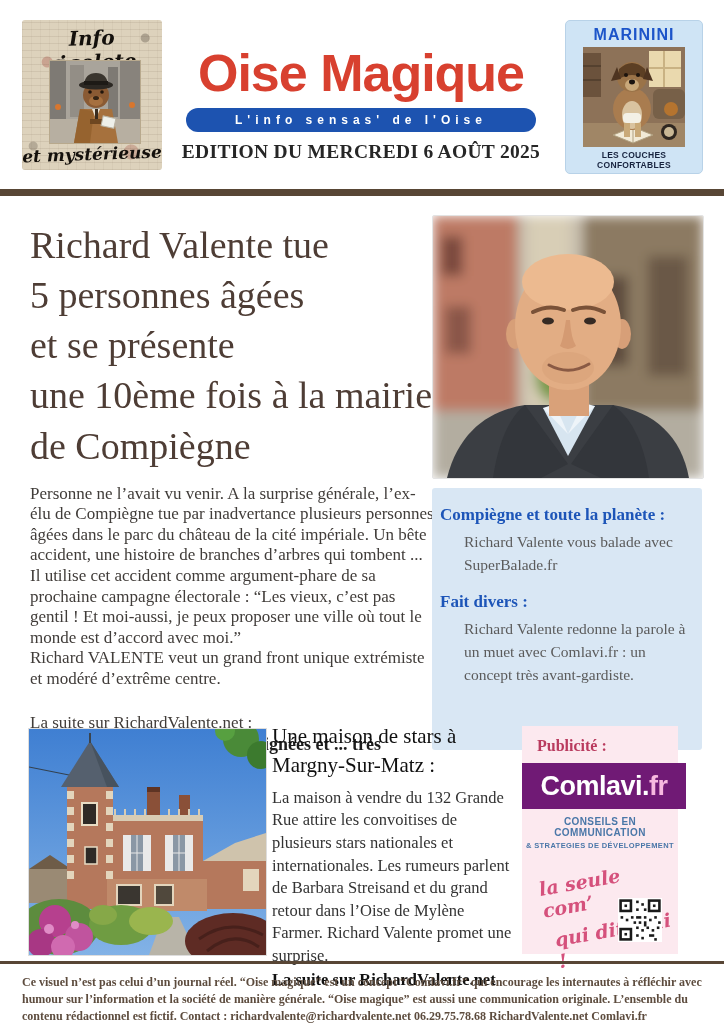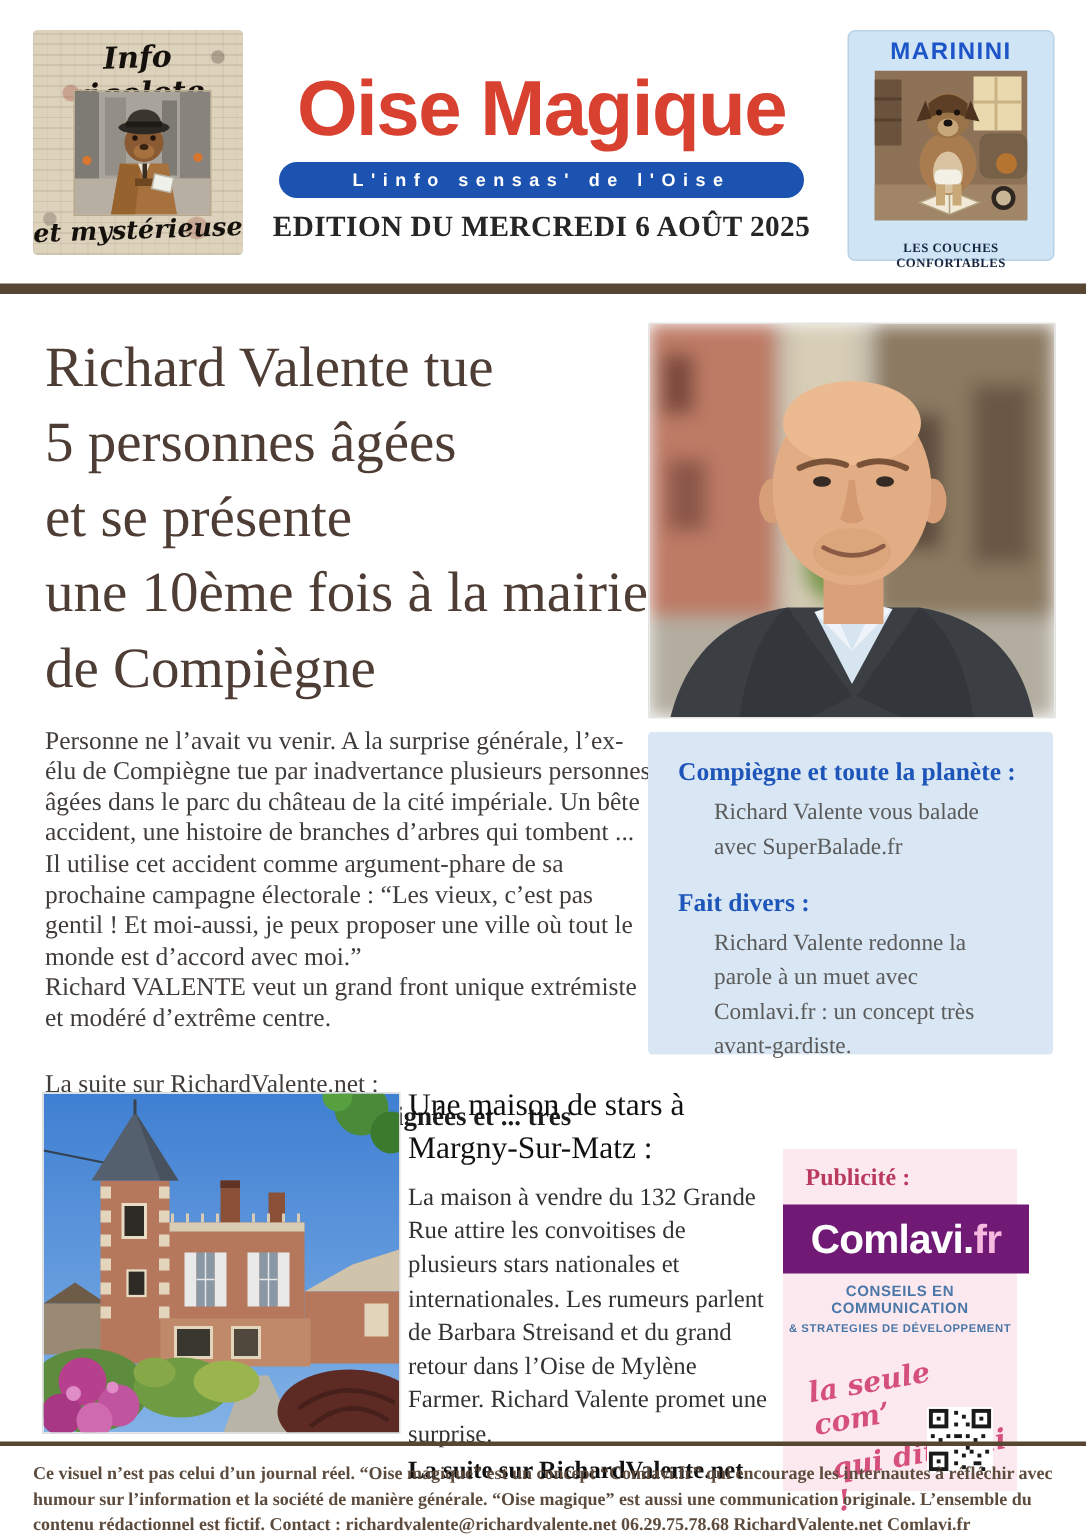--- a/index.html
+++ b/index.html
@@ -32,49 +32,49 @@
   .tagline{margin:7px auto 0;width:350px;height:24px;line-height:24px;background:#1d53b0;
     border-radius:12px;color:#ffffff;font-family:"Liberation Sans", sans-serif;font-weight:bold;
     font-size:12px;letter-spacing:5px;text-align:center;overflow:hidden;}
   .edition{margin-top:9px;font-weight:bold;font-size:19.5px;color:#262626;letter-spacing:.3px;}
 
   .marinini{left:565px;top:20px;width:136px;height:152px;background:#cfe4f5;
     border:1px solid #b8d2e8;border-radius:5px;text-align:center;}
   .marinini-title{margin-top:5px;font-family:"Liberation Sans", sans-serif;font-weight:900;
     font-size:16px;letter-spacing:1px;color:#1d55c9;}
   .marinini-img{display:block;margin:3px auto 0;width:102px;height:100px;}
-  .marinini-caption{margin-top:13px;font-family:Liberation Serif, serif;font-weight:800;
+  .marinini-caption{margin-top:3px;font-family:Liberation Sans, sans-serif;font-weight:800;
     font-size:8.5px;letter-spacing:.3px;color:#17233f;}
 
   .top-bar{left:0;top:189px;width:724px;height:7px;background:#584635;}
 
   
   .lead{left:30px;top:220px;width:406px;}
   .headline{font-weight:normal;font-size:38px;line-height:1.32;color:#4e3d35;white-space:pre-line;}
   .lead-body{margin-top:13px;font-size:17px;line-height:1.21;color:#403c39;white-space:pre-line;}
   .lead-more-label{margin-top:24px;font-size:17px;color:#403c39;}
   .lead-more-quote{font-weight:bold;font-size:18px;line-height:1.25;color:#1c1c1c;}
 
   .portrait{left:432px;top:215px;width:270px;height:262px;border:1px solid #e3e3e3;
     border-radius:2px;overflow:hidden;}
 
-  .info-box{left:432px;top:488px;width:270px;height:215px;background:#d9e7f4;border-radius:3px;
-    box-sizing:border-box;padding:17px 20px;}
+  .info-box{left:432px;top:488px;width:270px;height:262px;background:#d9e7f4;border-radius:3px;
+    box-sizing:border-box;padding:17px 8px;}
   .info-title{color:#1d55b8;font-weight:bold;font-size:17px;}
   .info-body{margin-top:5px;font-size:15.5px;line-height:1.5;color:#5b5b5b;margin-left:24px;}
   .info-sec2{margin-top:15px;}
 
   
   .house{left:28px;top:728px;width:237px;height:226px;border:1px solid #ddd;overflow:hidden;}
   .house-article{left:272px;top:722px;width:242px;}
   .house-title{font-weight:normal;font-size:21px;line-height:1.4;color:#101010;}
   .house-body{margin-top:6px;font-size:16.5px;line-height:1.37;color:#333;}
   .house-more{margin-top:2px;font-weight:bold;font-size:16.5px;color:#111;}
 
-  .ad-box{left:522px;top:726px;width:156px;height:228px;background:#fce9ef;margin-top:40px;}
+  .ad-box{left:522px;top:726px;width:156px;height:228px;background:#fce9ef;}
   .ad-label{margin:11px 0 0 15px;font-weight:bold;font-size:16px;color:#b93a5e;}
   .ad-logo{margin:8px auto 0;width:164px;height:46px;background:#701a75;text-align:center;
     line-height:46px;font-family:"Liberation Sans", sans-serif;font-weight:800;font-size:27px;
     color:#ffffff;letter-spacing:-.5px;}
   .ad-logo .fr{color:#f7b9e0;}
   .ad-sub1{margin-top:7px;text-align:center;font-family:"Liberation Sans", sans-serif;
     font-weight:800;font-size:10px;letter-spacing:.4px;color:#4a77a8;}
   .ad-sub2{margin-top:3px;text-align:center;font-family:"Liberation Sans", sans-serif;
     font-weight:800;font-size:7.5px;letter-spacing:.4px;color:#4a77a8;}
   .ad-slogan1{margin:16px 0 0 18px;transform:rotate(-10deg);font-family:"DejaVu Serif", serif;

